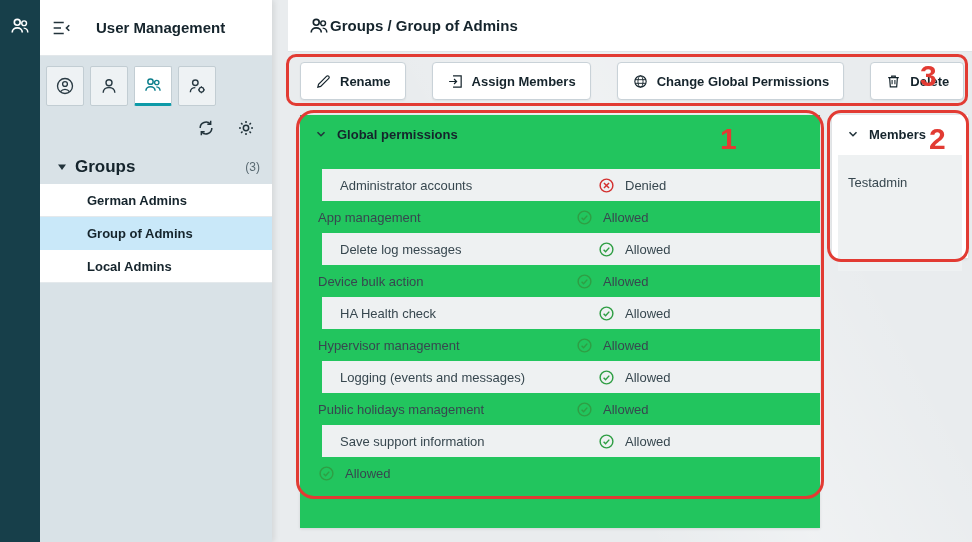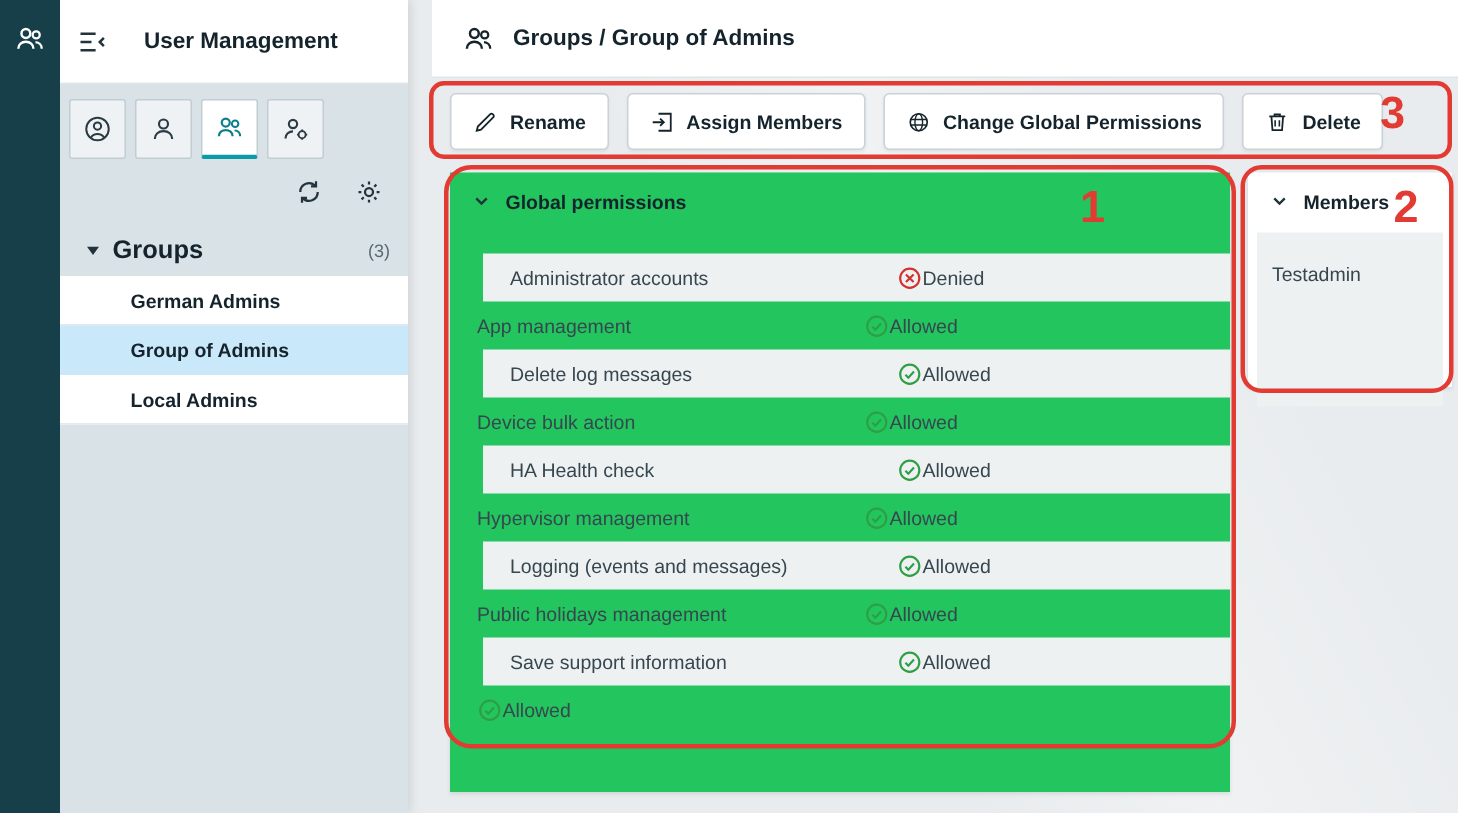--- a/index.html
+++ b/index.html
@@ -31,42 +31,42 @@
   .tree-group{height:34px;display:flex;align-items:center;padding:0 12px 0 16px;cursor:pointer;}
   .tree-group .caret{width:12px;height:12px;color:#22333b;margin-right:7px;}
   .tree-group .caret svg{width:12px;height:12px;display:block;}
   .tree-group-label{font-size:17px;font-weight:bold;}
   .tree-count{margin-left:auto;font-size:12px;color:#5a6a72;}
   .tree-item{height:33px;background:#fff;border-bottom:1px solid #e4e9ec;display:flex;align-items:center;
              padding-left:47px;font-size:13px;font-weight:bold;cursor:pointer;}
   .tree-item.selected{background:#c9e8f9;border-bottom-color:#c9e8f9;}
   
   .main-header{position:absolute;left:288px;top:0;width:684px;height:52px;background:#fff;border-bottom:1px solid #e0e5e8;
-               display:flex;align-items:center;gap:12px;padding-left:20px;z-index:1;text-align:right;}
+               display:flex;align-items:center;padding-left:20px;z-index:1;text-align:right;}
   .main-header .hicon{width:22px;height:22px;color:#15242c;}
   .main-header .hicon svg{width:22px;height:22px;}
   .breadcrumb{font-size:15px;font-weight:bold;margin:0;}
   
-  .toolbar{position:absolute;left:300px;top:62px;display:flex;gap:12px;z-index:1;}
+  .toolbar{position:absolute;left:300px;top:62px;display:flex;gap:26px;z-index:1;}
   .tbtn{height:38px;background:#fff;border:1px solid #c9d2d8;border-radius:4px;display:flex;align-items:center;gap:8px;
         padding:0 14px;font-family:"Liberation Sans",sans-serif;font-size:13px;font-weight:bold;color:#15242c;
         box-shadow:0 1px 2px rgba(0,0,0,0.06);cursor:pointer;}
   .tbtn svg{width:17px;height:17px;}
   
   .perm-card{position:absolute;left:300px;top:115px;width:520px;height:413px;background:#22c55e;
              box-shadow:0 1px 3px rgba(0,0,0,0.10);z-index:1;}
   .card-header{height:38px;display:flex;align-items:center;gap:9px;padding-left:14px;cursor:pointer;}
   .chev{width:14px;height:14px;color:#22333b;}
   .chev svg{width:14px;height:14px;display:block;}
   .card-title{font-size:13px;font-weight:bold;}
   #perm-rows{margin-top:16px;}
   .perm-row{height:32px;display:flex;align-items:center;padding:0 16px 0 18px;font-size:13px;color:#37474f;}
   .perm-row.gray{background:#eef1f2;margin-left:22px;}
   .perm-name{flex:0 0 258px;}
-  .perm-status{display:flex;align-items:center;gap:0;color:#37474f;}
+  .perm-status{display:flex;align-items:center;gap:10px;color:#37474f;}
   .st-icon{width:17px;height:17px;display:inline-flex;}
   .st-icon svg{width:17px;height:17px;}
   .st-icon.allowed{color:#2f9e44;}
   .st-icon.denied{color:#d3302f;}
   
   .members-card{position:absolute;left:832px;top:115px;width:136px;height:143px;background:#fff;
                 box-shadow:0 1px 3px rgba(0,0,0,0.10);z-index:1;}
   .members-body{margin:2px 6px 6px;background:#eef1f2;height:116px;padding:20px 10px 0;}
   .member-item{font-size:13px;color:#37474f;cursor:pointer;}
   

